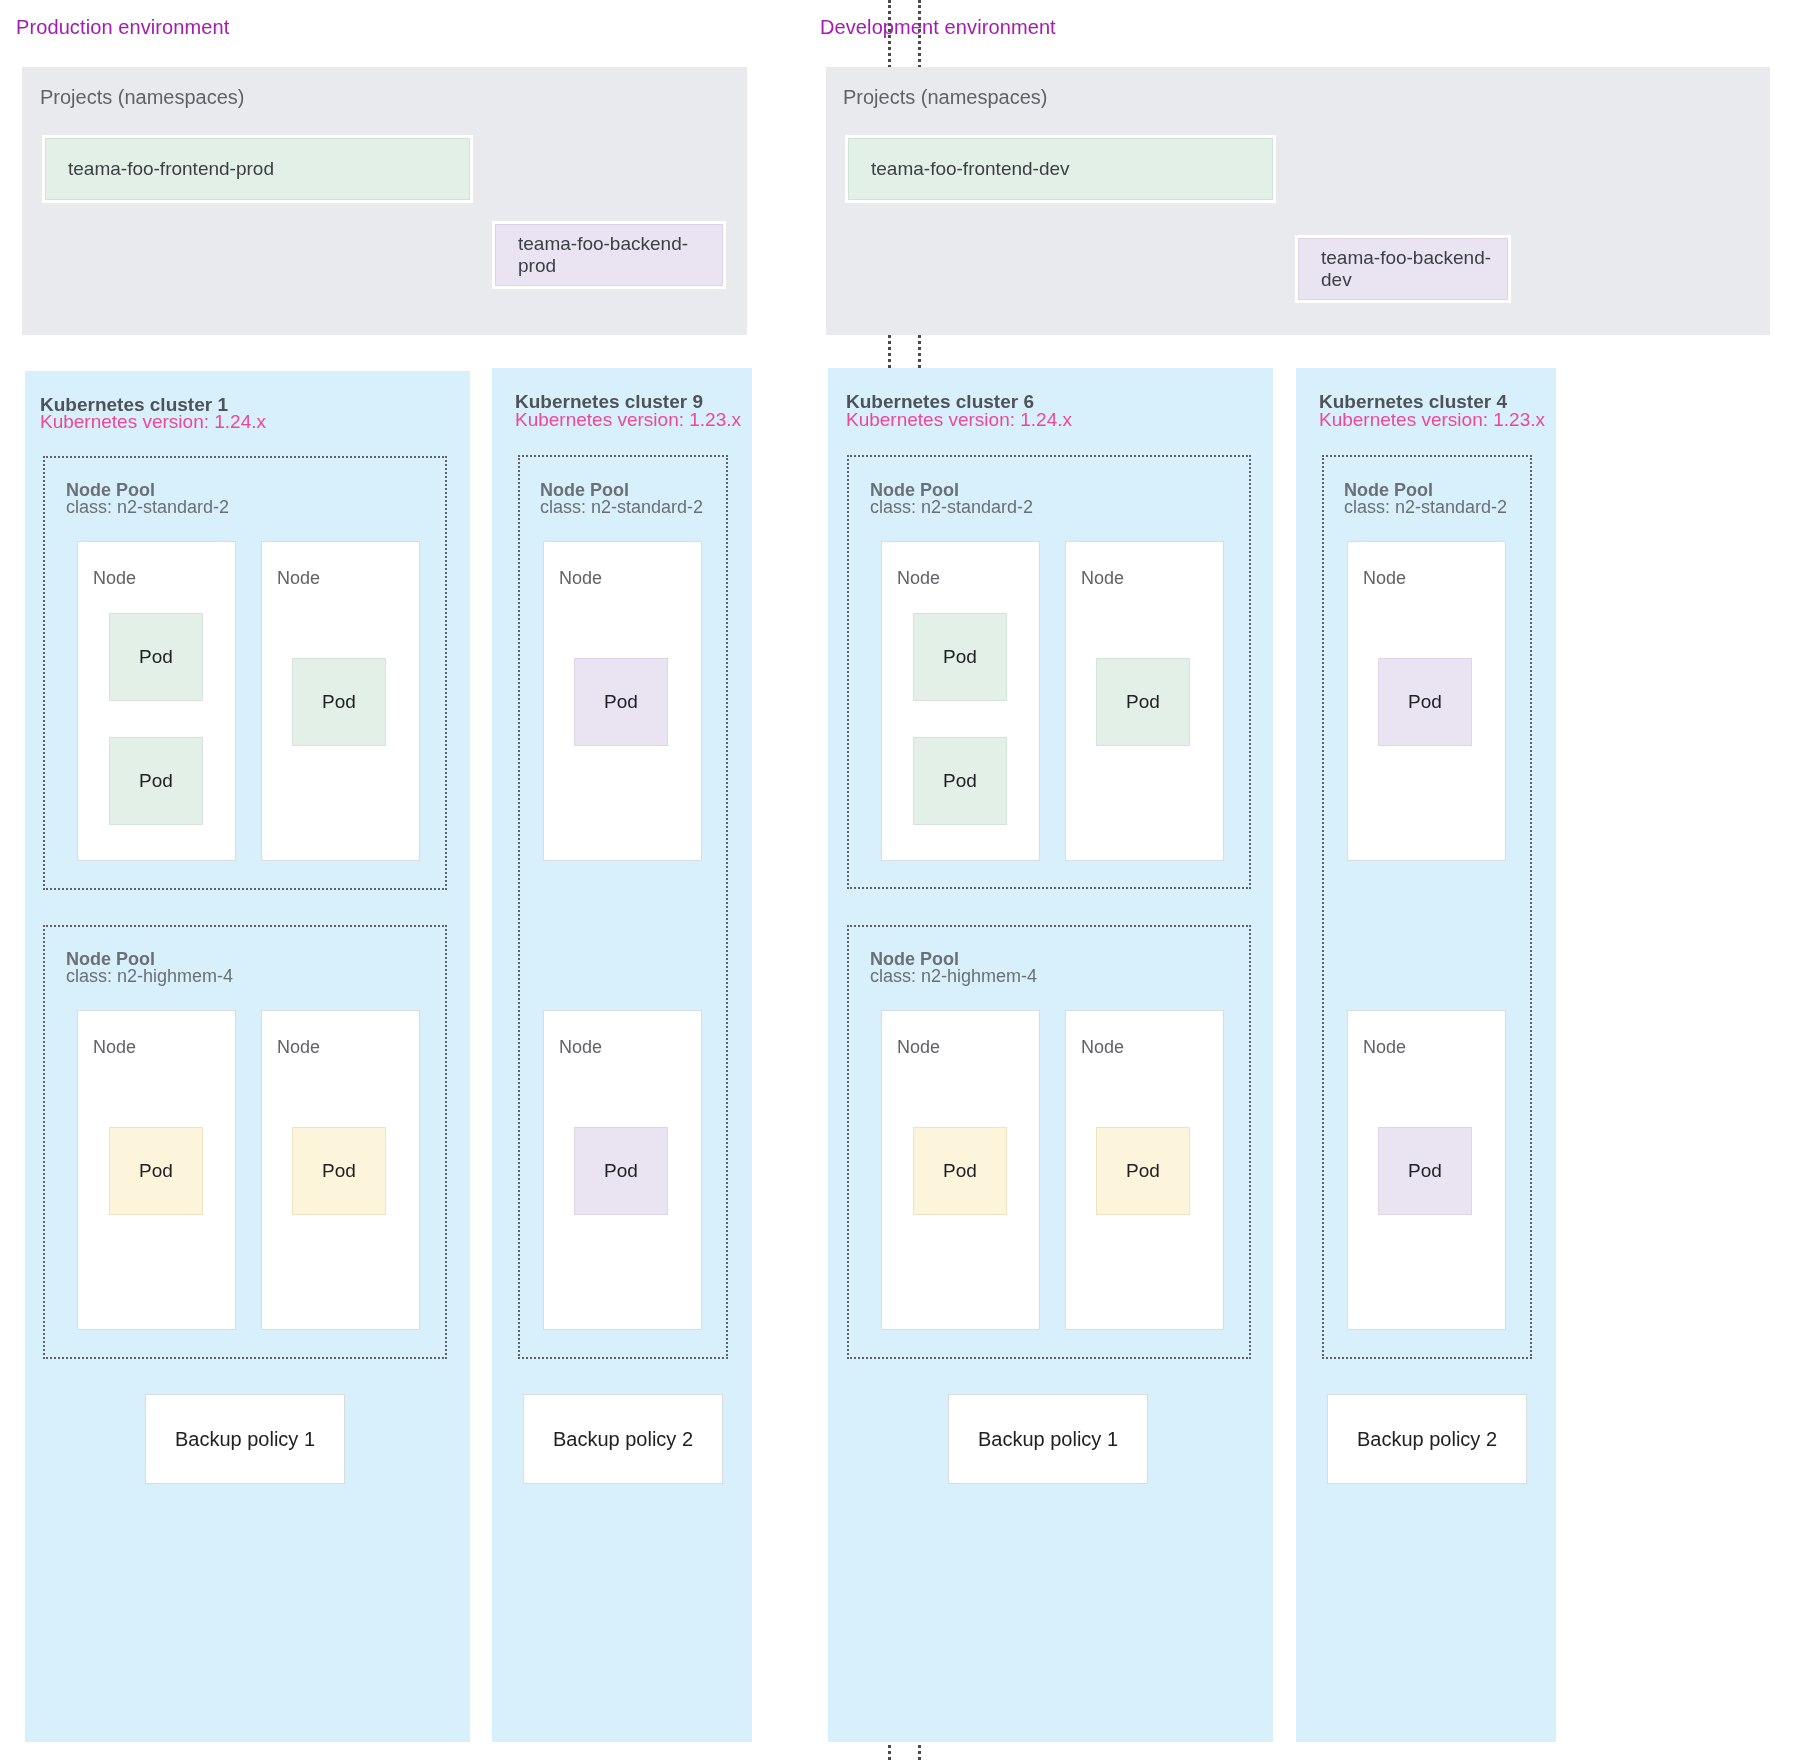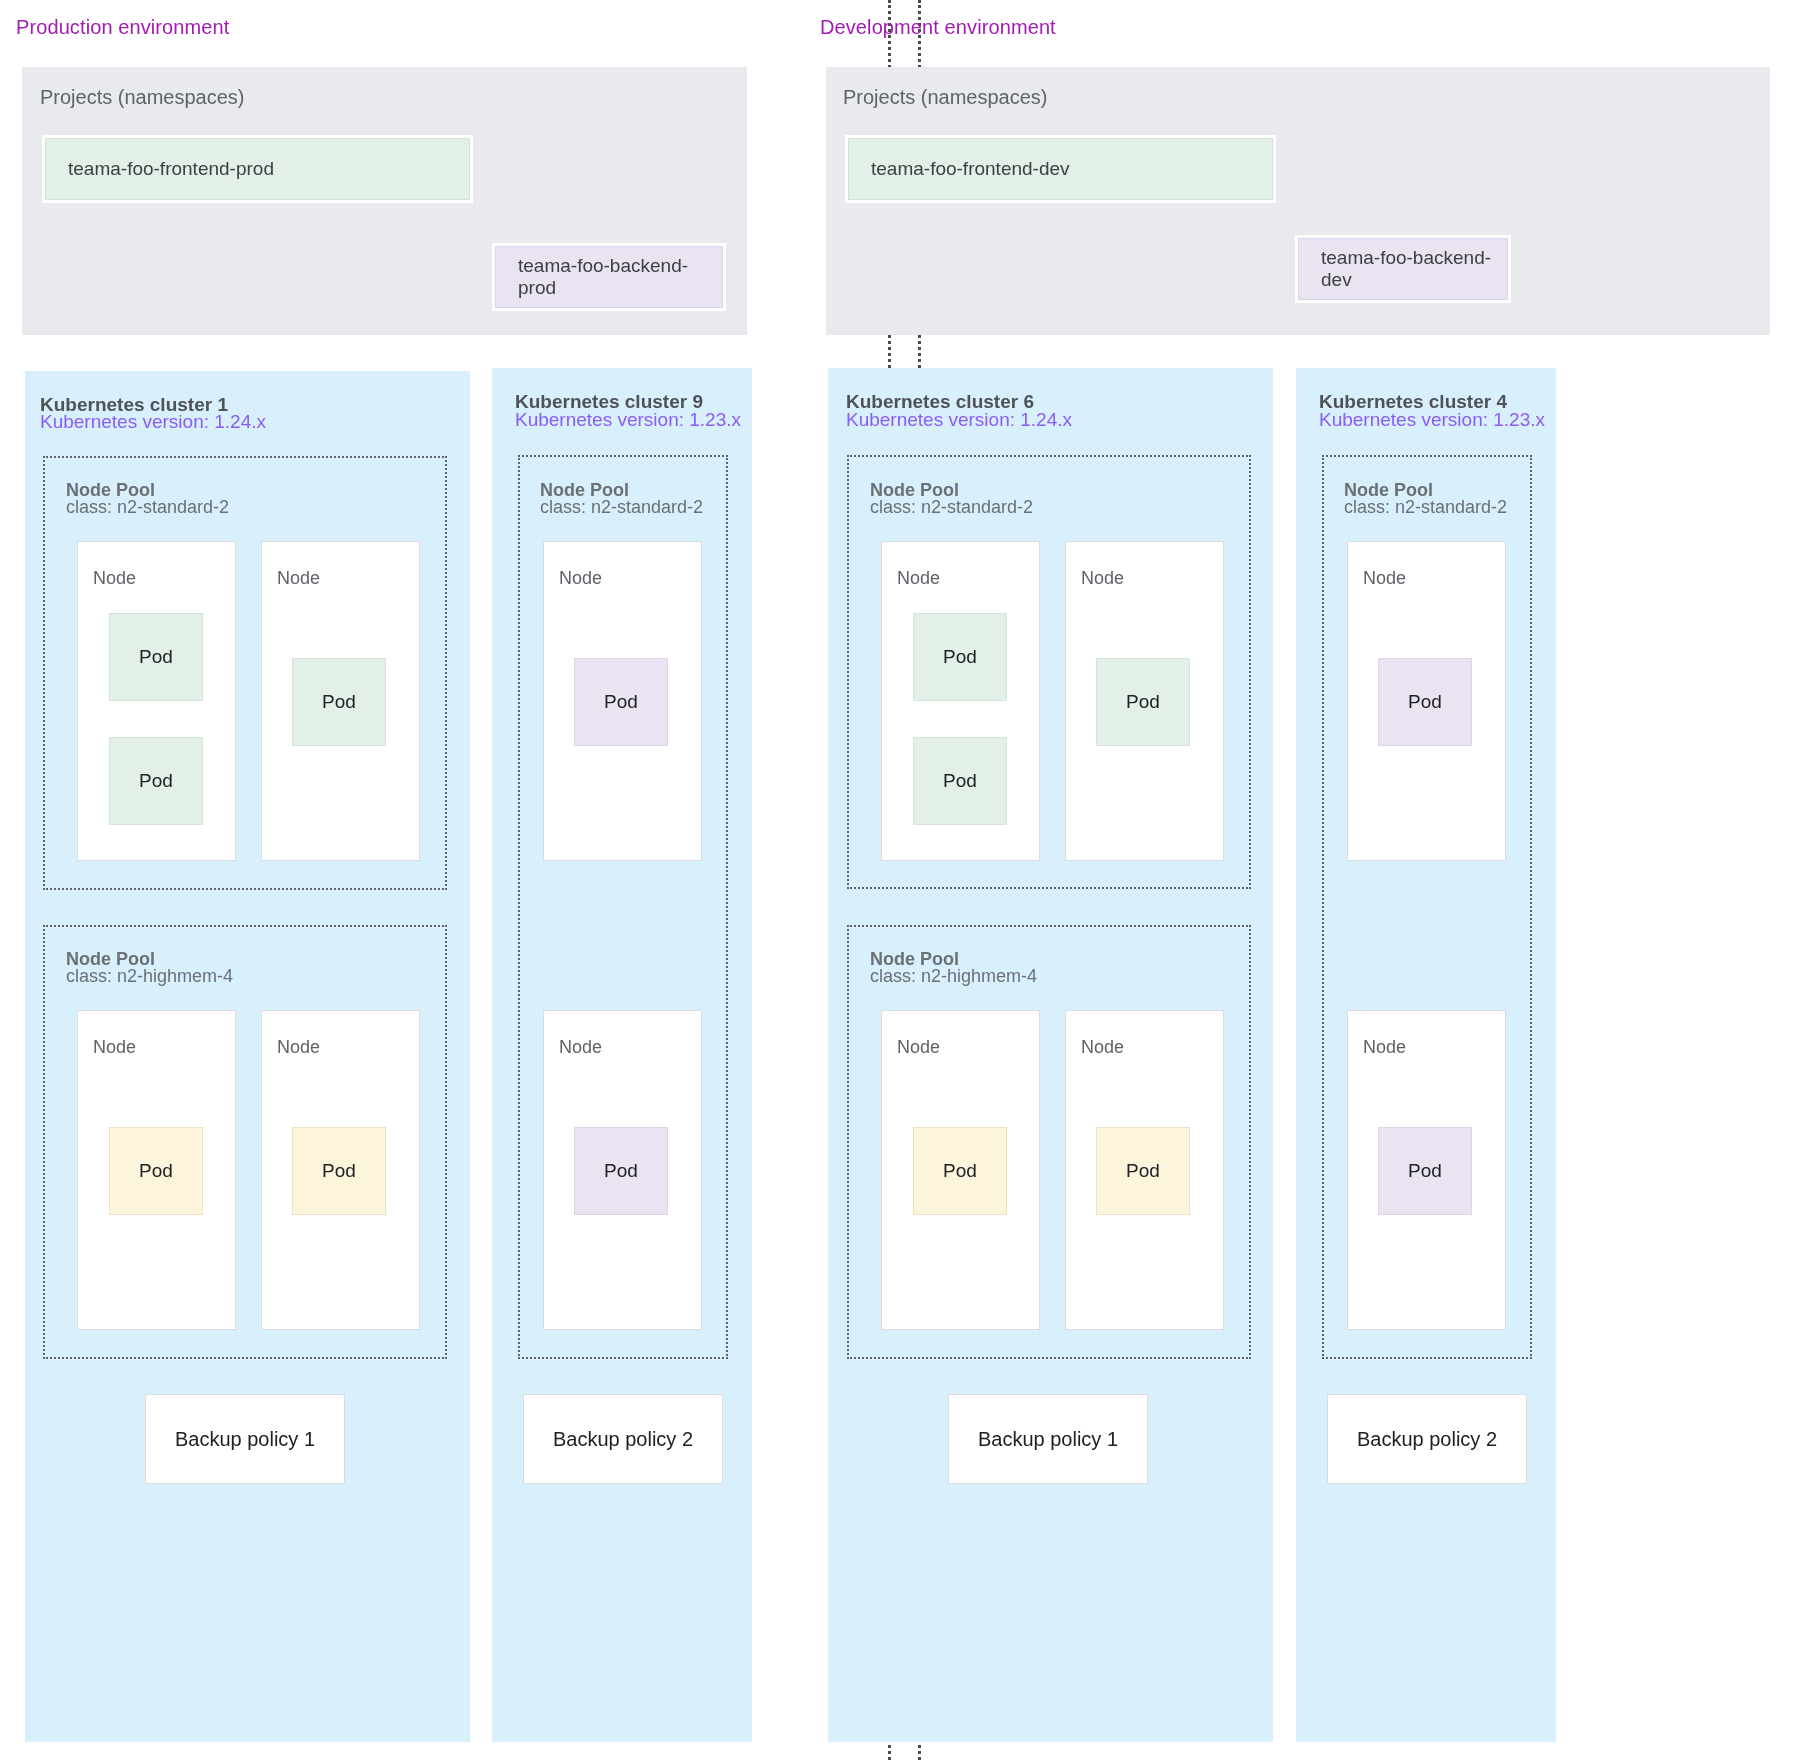--- a/index.html
+++ b/index.html
@@ -59,21 +59,21 @@
   .cluster-title {
     position: absolute;
     font-size: 19px;
     font-weight: bold;
     color: #4f5358;
     white-space: nowrap;
   }
   .cluster-ver {
     position: absolute;
     font-size: 19px;
-    color: #8b5cf6;
+    color: #ec4899;
     white-space: nowrap;
   }
 
   
   .nodepool {
     position: absolute;
     border: 2px dotted #5f6368;
     background: transparent;
   }
   .np-title {
@@ -136,21 +136,21 @@
 
   <div class="divider" style="left:888px;"></div>
   <div class="divider" style="left:918px;"></div>
 
   <div class="env-title" style="left:16px; top:16px;">Production environment</div>
 
   <div class="projects-panel" style="left:22px; top:67px; width:725px; height:268px;"></div>
   <div class="projects-label" style="left:40px; top:86px;">Projects (namespaces)</div>
 
   <div class="ns-box ns-green" style="left:45px; top:138px; width:425px; height:62px;">teama-foo-frontend-prod</div>
-  <div class="ns-box ns-purple" style="left:495px; top:246px; width:228px; height:62px;">teama-foo-backend-prod</div>
+  <div class="ns-box ns-purple" style="left:495px; top:224px; width:228px; height:62px;">teama-foo-backend-prod</div>
 
   <div class="cluster" style="left:25px; top:371px; width:445px; height:1371px;"></div>
   <div class="cluster-title" style="left:40px; top:394px;">Kubernetes cluster 1</div>
   <div class="cluster-ver" style="left:40px; top:411px;">Kubernetes version: 1.24.x</div>
 
   <div class="nodepool" style="left:43px; top:456px; width:404px; height:434px;"></div>
   <div class="np-title" style="left:66px; top:480px;">Node Pool</div>
   <div class="np-class" style="left:66px; top:497px;">class: n2-standard-2</div>
 
   <div class="node" style="left:77px; top:541px; width:159px; height:320px;"></div>

